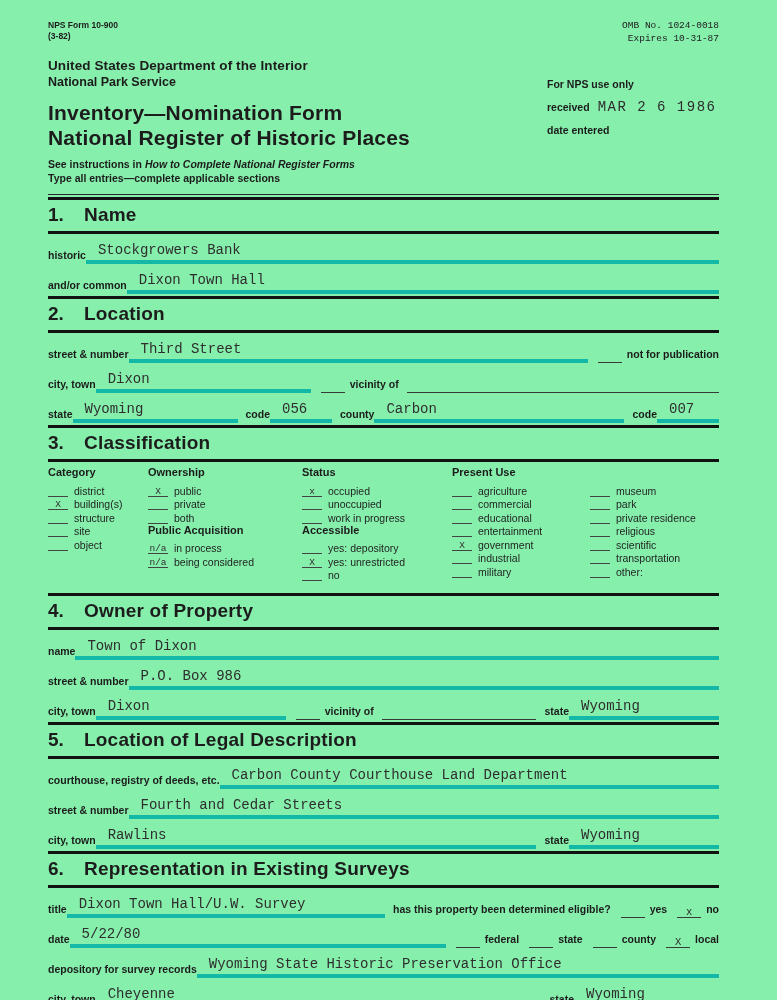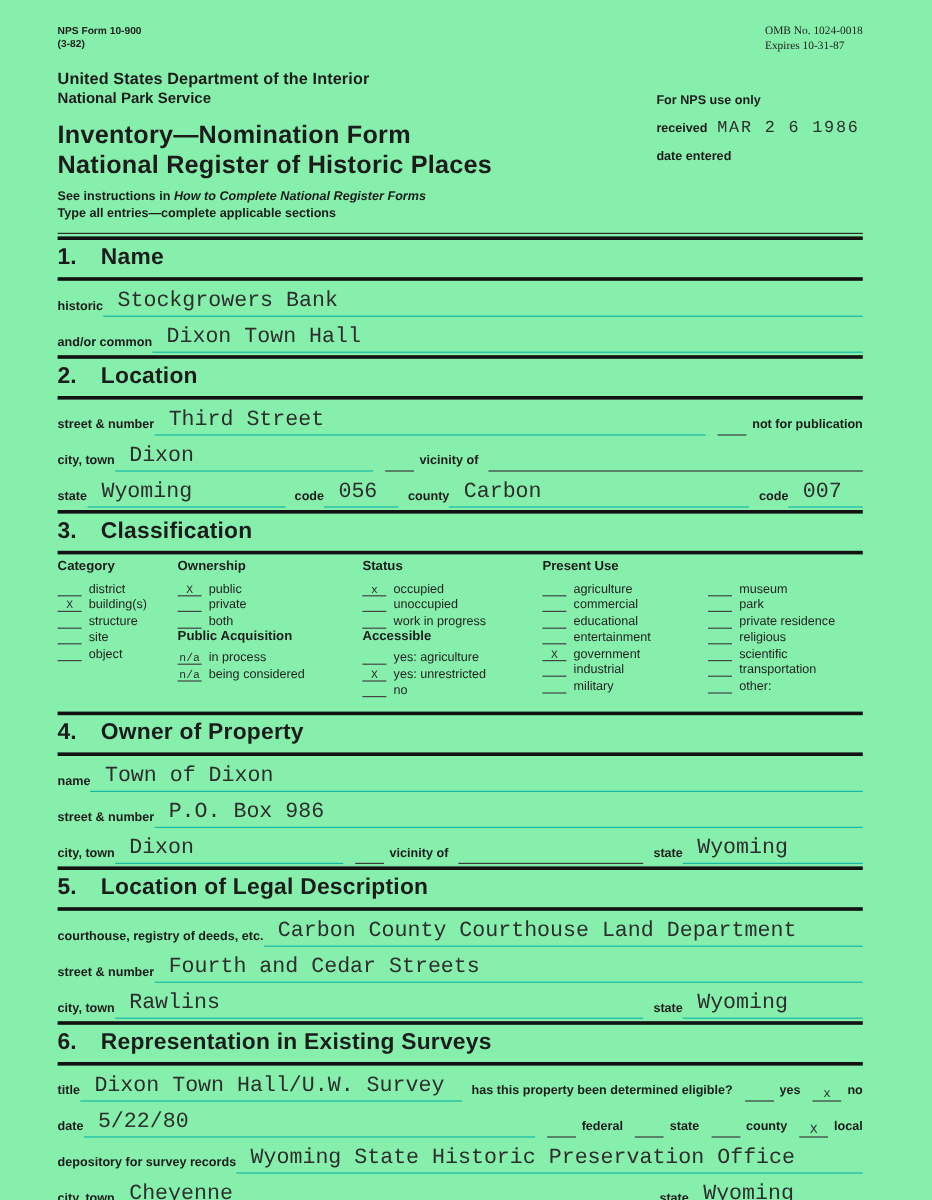--- a/index.html
+++ b/index.html
@@ -6,40 +6,40 @@
   html,body { width:777px; height:1000px; }
   body { background:#e9e9e7; }
   .page {
     width:777px; height:1000px; overflow:hidden; position:relative;
     background:#86efac; color:#1c1c1c;
     font-family:"Liberation Sans", sans-serif;
     padding:20px 58px 0 48px;
   }
   .topmeta { display:flex; justify-content:space-between; align-items:flex-start; }
   .meta-left { font-size:8.5px; font-weight:bold; line-height:1.3; }
-  .meta-right { font-family:Liberation Serif, serif; font-size:9.5px; line-height:1.35; color:#222; }
+  .meta-right { font-family:Liberation Mono, monospace; font-size:9.5px; line-height:1.35; color:#222;text-align:right; }
   .hdr { position:relative; margin-top:12px; }
   .dept { font-size:13.5px; font-weight:bold; letter-spacing:0.1px; }
   .agency { font-size:12.5px; font-weight:bold; margin-top:2px; }
   .bigtitle { font-size:21px; font-weight:bold; line-height:1.2; margin-top:11px; letter-spacing:0.2px; }
   .instr { margin-top:7px; font-size:10.5px; font-weight:bold; line-height:1.35; }
   .instr .it { font-style:italic; margin-left:3px; }
   .npsbox { position:absolute; right:0; top:20px; width:172px; font-size:10.5px; font-weight:bold;margin-left:16px; }
   .nps-row { margin-bottom:9px; display:flex; align-items:baseline; }
   .stamp { font-family:"Liberation Mono","DejaVu Sans Mono",monospace; font-weight:normal; font-size:14px; letter-spacing:1.5px; color:#2d2d2d; margin-left:8px; white-space:nowrap; }
   .rule { border-top:1.5px solid #2a2a2a; margin-top:9px; }
   .sec-h { display:flex; align-items:baseline; border-top:3px solid #121212; border-bottom:3px solid #121212; padding:4px 0 5px; margin-top:2px; }
   .sec-num { font-size:19px; font-weight:bold; width:36px; flex:none; }
   .sec-title { font-size:19px; font-weight:bold; letter-spacing:0.2px; }
   .frow { display:flex; align-items:flex-end; height:30px; }
   .flabel { font-size:10.5px; font-weight:bold; padding-bottom:3px; white-space:nowrap; flex:none; }
   .fvalue {
     font-family:"Liberation Mono","DejaVu Sans Mono",monospace;
-    font-size:18px; color:#2e2e2e;
-    border-bottom:1px solid #14b8a6; padding:0 0 2px 12px; white-space:nowrap;
+    font-size:14px; color:#2e2e2e;
+    border-bottom:4px solid #14b8a6; padding:0 0 2px 12px; white-space:nowrap;
   }
   .grow { flex:1; }
   .tail { border-bottom:1px solid #3a3a3a; height:1px; }
   .blank {
     display:inline-block; width:24px; flex:none;
     border-bottom:1px solid #3a3a3a; text-align:center;
     font-family:"Liberation Mono","DejaVu Sans Mono",monospace;
     font-size:10.5px; height:12px; line-height:12px; margin:0 5px 0 10px; color:#2e2e2e;
   }
   .gap-l { margin-left:8px; }
@@ -210,21 +210,21 @@
           <span class="cblank"><span></span></span>
           <span class="clabel">unoccupied</span>
         </div>
       <div class="citem">
           <span class="cblank"><span></span></span>
           <span class="clabel">work in progress</span>
         </div>
       <div class="chead">Accessible</div>
       <div class="citem">
           <span class="cblank"><span></span></span>
-          <span class="clabel">yes: agriculture</span>
+          <span class="clabel">yes: depository</span>
         </div>
       <div class="citem">
           <span class="cblank"><span>X</span></span>
           <span class="clabel">yes: unrestricted</span>
         </div>
       <div class="citem">
           <span class="cblank"><span></span></span>
           <span class="clabel">no</span>
         </div>
     </div>

